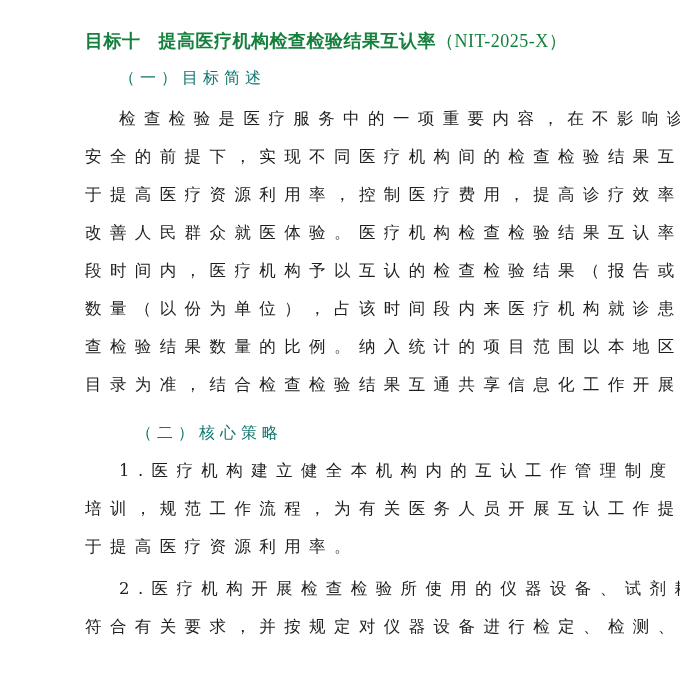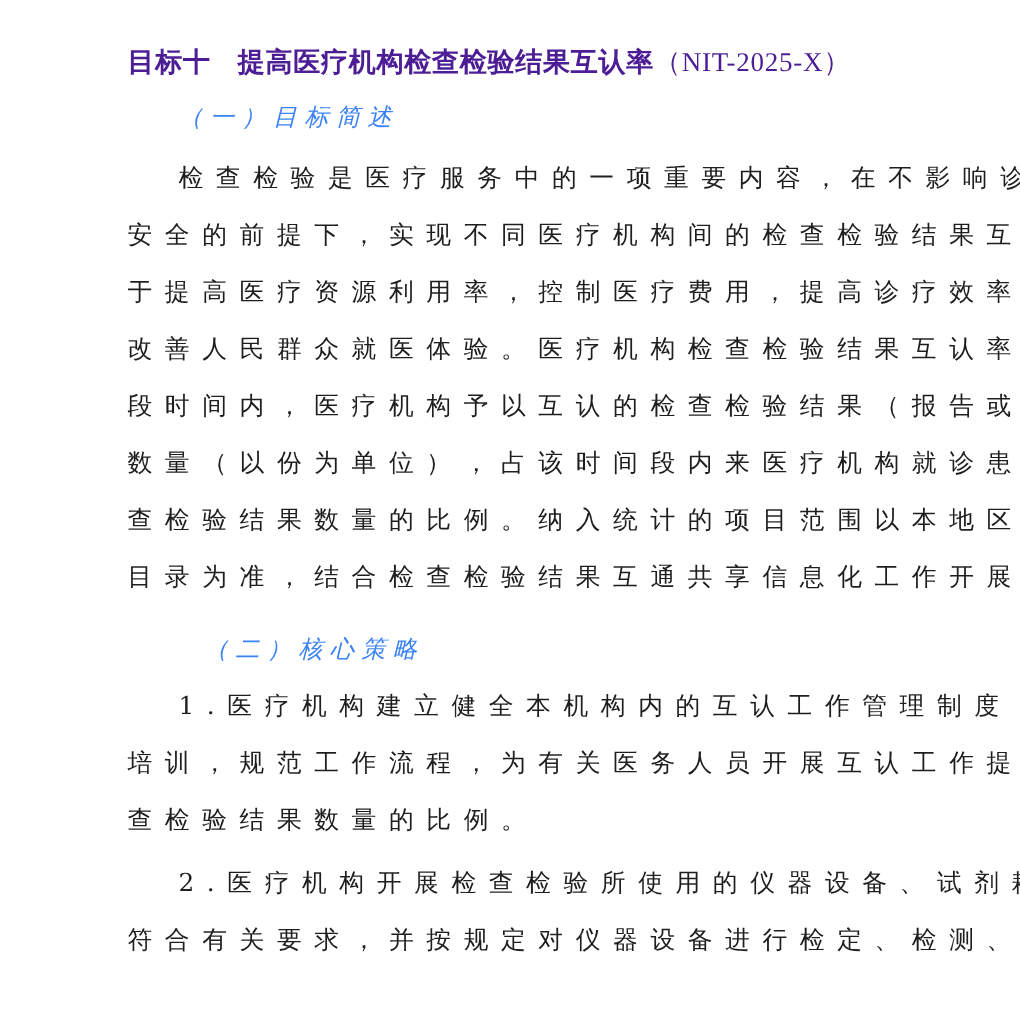--- a/index.html
+++ b/index.html
@@ -23,38 +23,37 @@
     }
     .title {
       position: absolute;
       top: 29px;
       left: 0;
       white-space: nowrap;
       font-family: "DejaVu Sans", "Liberation Sans", sans-serif;
       font-weight: bold;
       font-size: 18px;
       letter-spacing: 0.5px;
-      color: #4c1d95;
+      color: #15803d;
     }
     .title .num {
       margin-right: 18px;
     }
     .title .code {
       font-family: "Liberation Serif", "DejaVu Serif", serif;
       font-weight: normal;
       font-size: 18px;
     }
     .heading {
       position: absolute;
       left: 34px;
       white-space: nowrap;
       font-size: 16px;
       letter-spacing: 5px;
-      color: #3b82f6;
-      font-style: italic;
+      color: #0f766e;
     }
     .h1 { top: 68px; }
     .h2 { top: 423px; margin-left: 17px; }
     .line {
       position: absolute;
       left: 0;
       width: 510px;
       white-space: nowrap;
       font-size: 16.5px;
       letter-spacing: 8.4px;
@@ -79,18 +78,18 @@
   <div class="line" style="top:222px">改善人民群众就医体验。医疗机构检查检验结果互认率是指在一</div>
   <div class="line" style="top:260px">段时间内，医疗机构予以互认的检查检验结果（报告或影像资料）</div>
   <div class="line" style="top:298px">数量（以份为单位），占该时间段内来医疗机构就诊患者已有的检</div>
   <div class="line" style="top:336px">查检验结果数量的比例。纳入统计的项目范围以本地区互认项目</div>
   <div class="line" style="top:374px">目录为准，结合检查检验结果互通共享信息化工作开展统计监测。</div>
 
   <div class="heading h2">（二）核心策略</div>
 
   <div class="line indent" style="top:460px">1.医疗机构建立健全本机构内的互认工作管理制度，加强人员</div>
   <div class="line" style="top:498px">培训，规范工作流程，为有关医务人员开展互认工作提供必要的</div>
-  <div class="line" style="top:536px">查检验结果数量的比例。</div>
+  <div class="line" style="top:536px">于提高医疗资源利用率。</div>
 
   <div class="line indent" style="top:578px">2.医疗机构开展检查检验所使用的仪器设备、试剂耗材等应当</div>
   <div class="line" style="top:616px">符合有关要求，并按规定对仪器设备进行检定、检测、校准、稳</div>
 
 </div>
 
 </body></html>

